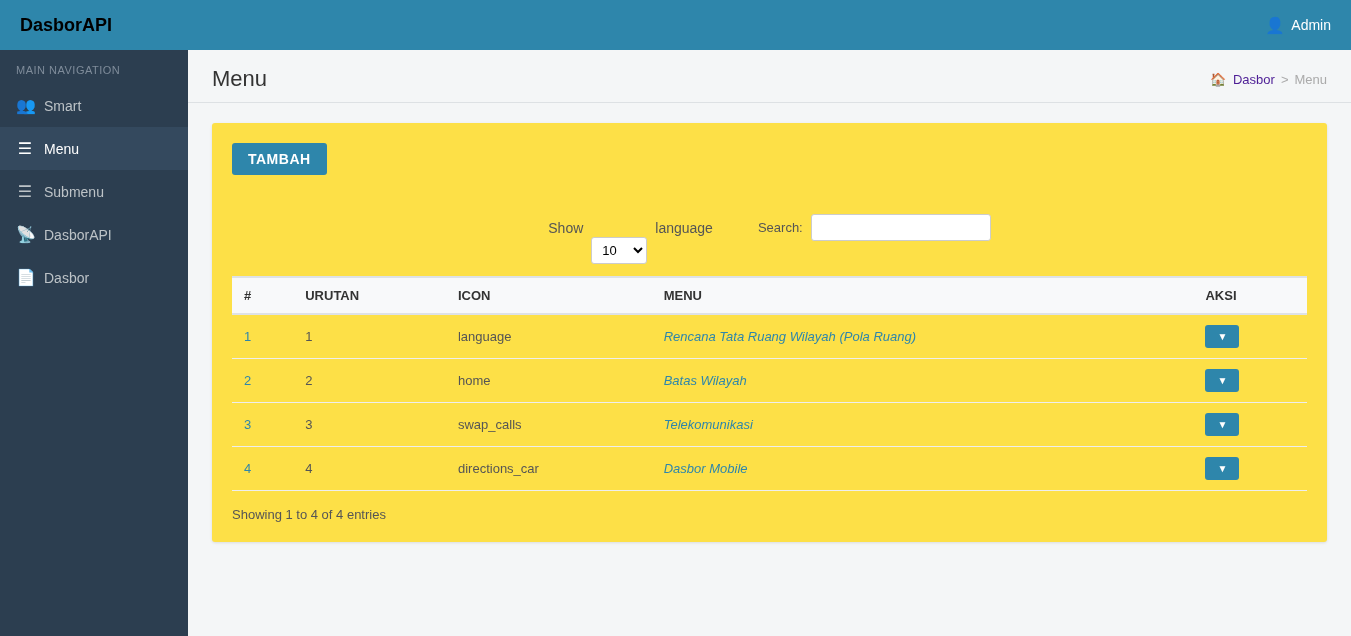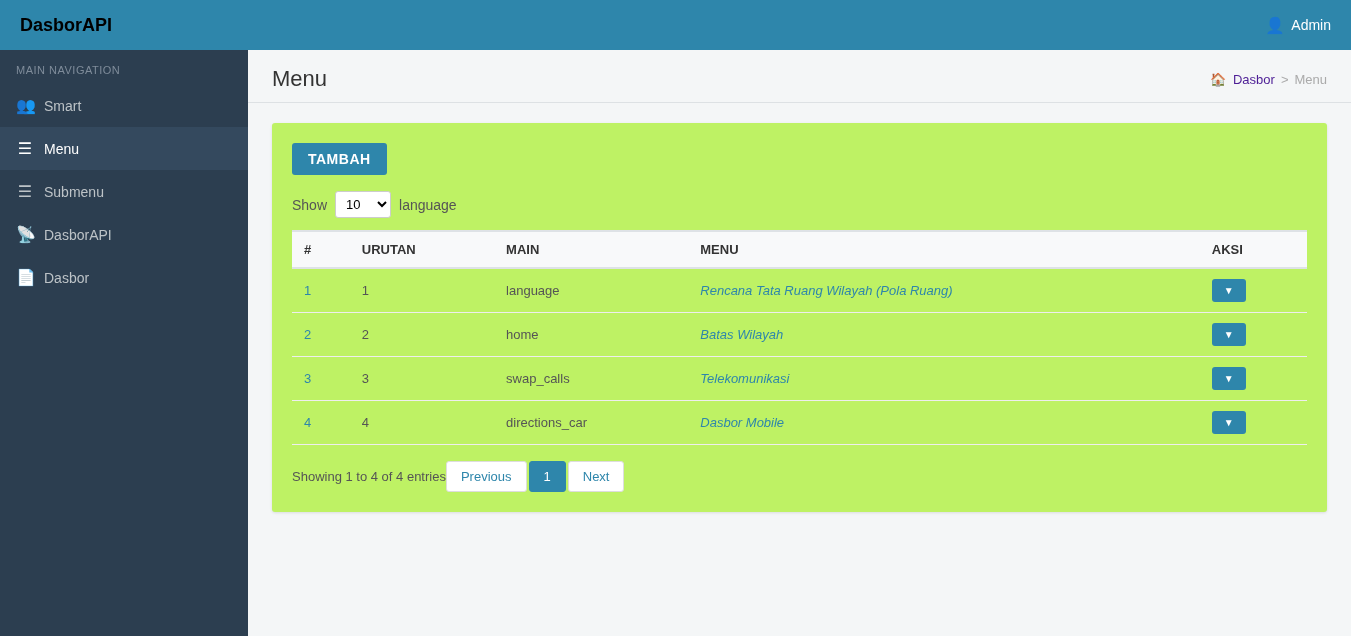--- a/index.html
+++ b/index.html
@@ -33,21 +33,21 @@
 
     
     .main-wrapper {
       display: flex;
       flex: 1;
       overflow: hidden;
     }
 
     
     .sidebar {
-      width: 248px;
+      width: 188px;
       background: #2c3e50;
       flex-shrink: 0;
       padding: 0;
       overflow-y: auto;
     }
     .sidebar-section-title {
       color: #7f8c9a;
       font-size: 11px;
       text-transform: uppercase;
       padding: 14px 16px 8px 16px;
@@ -108,21 +108,21 @@
     }
     .breadcrumb .separator {
       color: #aaa;
     }
     .breadcrumb .current {
       color: #aaa;
     }
 
     
     .card {
-      background: #bef264;
+      background: #fde047;
       margin: 20px 24px;
       border-radius: 3px;
       box-shadow: 0 1px 3px rgba(0,0,0,0.1);
       padding: 20px;
     }
 
     
     .btn-tambah {
       background: #2e86ab;
       color: #fff;
@@ -132,37 +132,38 @@
       font-size: 14px;
       cursor: pointer;
       font-weight: bold;
       letter-spacing: 0.5px;
       margin-bottom: 16px;
     }
 
     
     .table-controls {
       display: flex;
-      justify-content: flex-start;
+      justify-content: center;
       align-items: center;
       margin-bottom: 12px;
       gap: 45px;
     }
     .show-entries {
       display: flex;
       align-items: center;
       gap: 8px;
       color: #555;
     }
     .show-entries select {
       border: 1px solid #ccc;
       border-radius: 3px;
       padding: 4px 6px;
       font-size: 13px;
       background: #fff;
+      margin-top: 46px;
     }
     .search-box {
       display: flex;
       align-items: center;
       gap: 8px;
     }
     .search-box label {
       color: #555;
       font-size: 13px;
     }
@@ -321,29 +322,33 @@
         <div class="show-entries">
           <span>Show</span>
           <select>
             <option>10</option>
             <option>25</option>
             <option>50</option>
             <option>100</option>
           </select>
           <span>language</span>
         </div>
+        <div class="search-box">
+          <label>Search:</label>
+          <input type="text" style="">
+        </div>
       </div>
 
       
       <table class="data-table">
         <thead>
           <tr>
             <th>#</th>
             <th>URUTAN</th>
-            <th>MAIN</th>
+            <th>ICON</th>
             <th>MENU</th>
             <th class="th-aksi">AKSI</th>
           </tr>
         </thead>
         <tbody>
         <tr>
       <td class="num-col">1</td>
       <td class="urutan-col">1</td>
       <td>language</td>
       <td class="menu-col">Rencana Tata Ruang Wilayah (Pola Ruang)</td>
@@ -385,22 +390,17 @@
           <span class="caret">▼</span>
         </button>
       </td>
     </tr>
           </tbody>
       </table>
 
       
       <div class="pagination-area">
         <span class="pagination-info">Showing 1 to 4 of 4 entries</span>
-        <div class="pagination-btns">
-          <button class="page-btn">Previous</button>
-          <button class="page-btn active">1</button>
-          <button class="page-btn">Next</button>
-        </div>
       </div>
 
     </div>
   </main>
 </div>
 
 </body></html>

